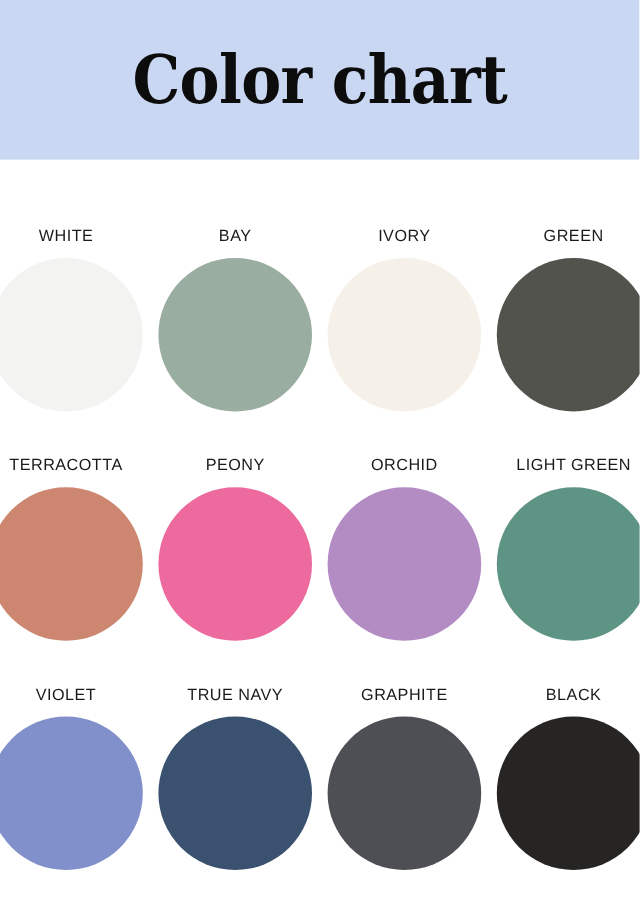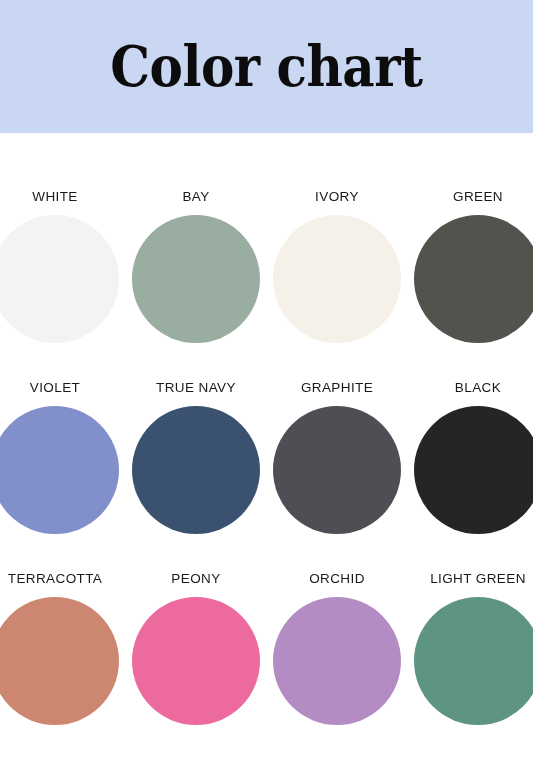--- a/index.html
+++ b/index.html
@@ -101,50 +101,50 @@
         <div class="swatch-circle" style="background-color: rgb(246, 241, 232);"></div>
       </div>
       <div class="swatch-cell">
         <div class="swatch-label">GREEN</div>
         <div class="swatch-circle" style="background-color: rgb(83, 83, 77);"></div>
       </div>
     </div>
 
     <div class="swatch-row">
       <div class="swatch-cell">
+        <div class="swatch-label">TERRACOTTA</div>
+        <div class="swatch-circle" style="background-color: rgb(205, 134, 112);"></div>
+      </div>
+      <div class="swatch-cell">
+        <div class="swatch-label">PEONY</div>
+        <div class="swatch-circle" style="background-color: rgb(236, 106, 158);"></div>
+      </div>
+      <div class="swatch-cell">
+        <div class="swatch-label">ORCHID</div>
+        <div class="swatch-circle" style="background-color: rgb(180, 140, 196);"></div>
+      </div>
+      <div class="swatch-cell">
+        <div class="swatch-label">LIGHT GREEN</div>
+        <div class="swatch-circle" style="background-color: rgb(94, 148, 131);"></div>
+      </div>
+    </div>
+
+    <div class="swatch-row">
+      <div class="swatch-cell">
         <div class="swatch-label">VIOLET</div>
         <div class="swatch-circle" style="background-color: rgb(129, 144, 203);"></div>
       </div>
       <div class="swatch-cell">
         <div class="swatch-label">TRUE NAVY</div>
         <div class="swatch-circle" style="background-color: rgb(58, 82, 112);"></div>
       </div>
       <div class="swatch-cell">
         <div class="swatch-label">GRAPHITE</div>
         <div class="swatch-circle" style="background-color: rgb(77, 79, 84);"></div>
       </div>
       <div class="swatch-cell">
         <div class="swatch-label">BLACK</div>
         <div class="swatch-circle" style="background-color: rgb(38, 37, 35);"></div>
       </div>
     </div>
 
-    <div class="swatch-row">
-      <div class="swatch-cell">
-        <div class="swatch-label">TERRACOTTA</div>
-        <div class="swatch-circle" style="background-color: rgb(205, 134, 112);"></div>
-      </div>
-      <div class="swatch-cell">
-        <div class="swatch-label">PEONY</div>
-        <div class="swatch-circle" style="background-color: rgb(236, 106, 158);"></div>
-      </div>
-      <div class="swatch-cell">
-        <div class="swatch-label">ORCHID</div>
-        <div class="swatch-circle" style="background-color: rgb(180, 140, 196);"></div>
-      </div>
-      <div class="swatch-cell">
-        <div class="swatch-label">LIGHT GREEN</div>
-        <div class="swatch-circle" style="background-color: rgb(94, 148, 131);"></div>
-      </div>
-    </div>
-
   </div>
 </div>
 
 </body></html>

